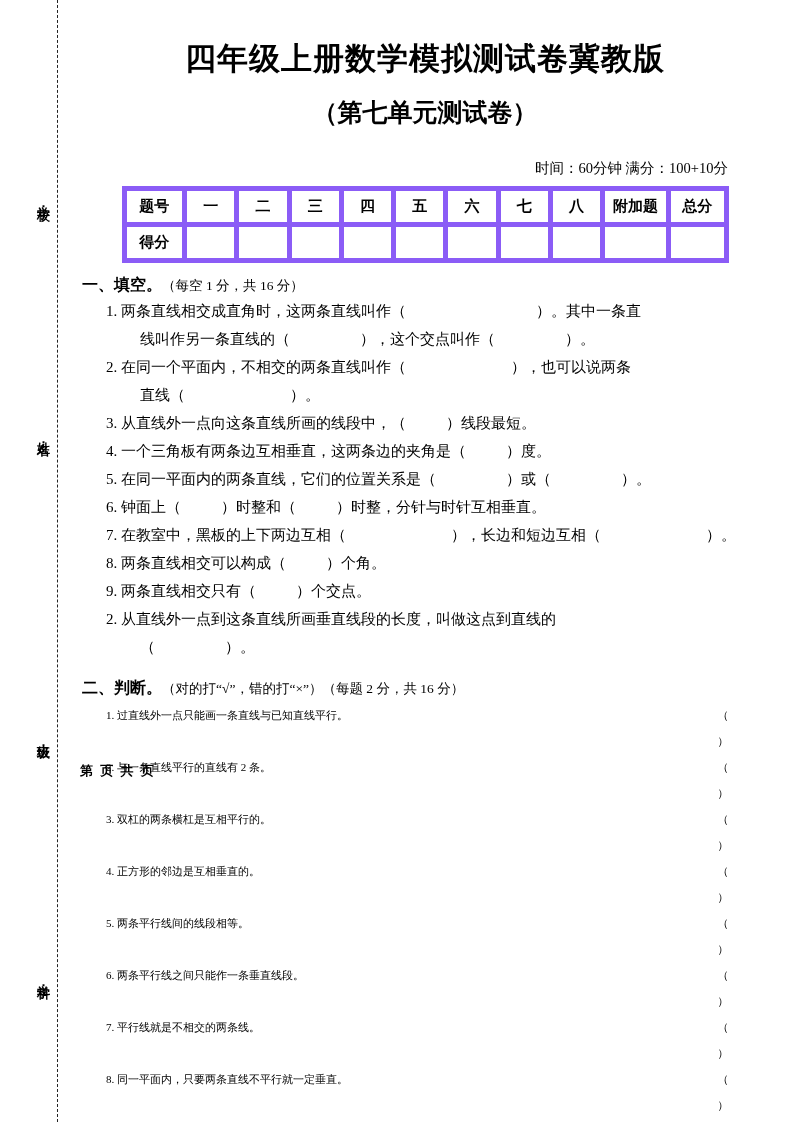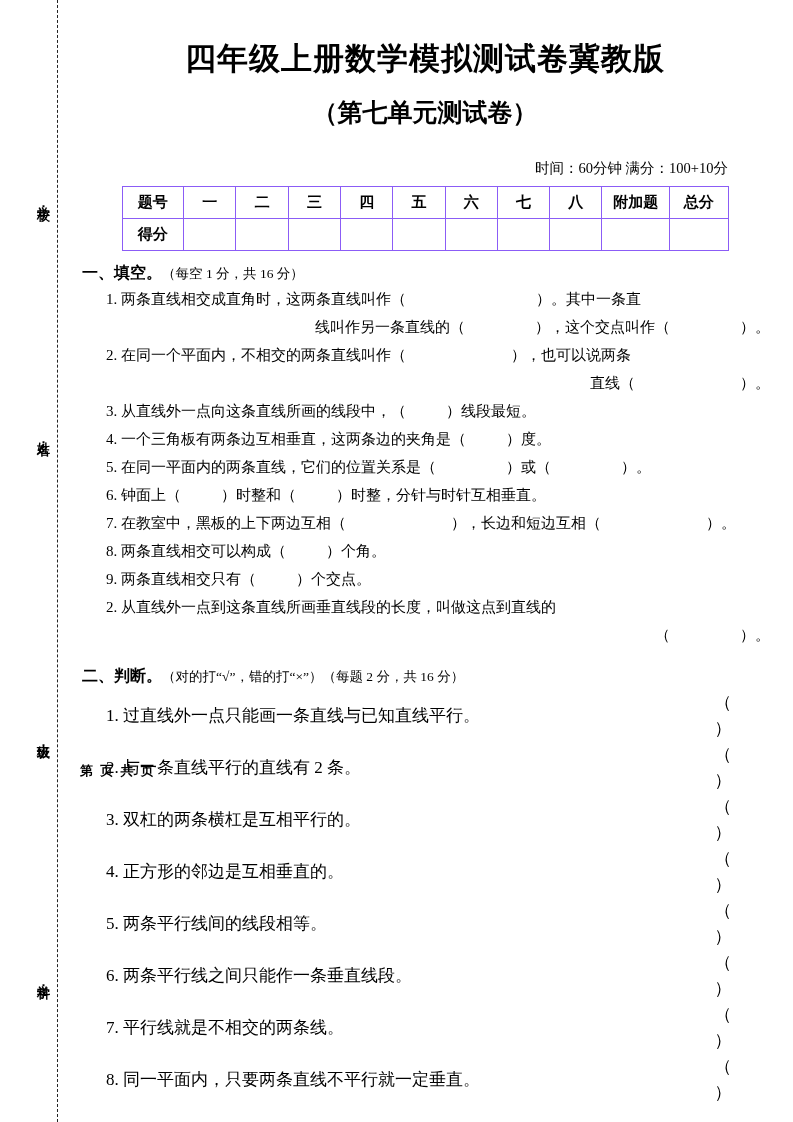--- a/index.html
+++ b/index.html
@@ -76,21 +76,21 @@
     padding-right: 42px;
     font-family: "Liberation Serif", serif;
   }
 
   .score-table {
     margin: 8px auto 0 auto;
     border-collapse: collapse;
     width: 607px;
   }
   .score-table td {
-    border: 1px solid #8b5cf6;
+    border: 5px solid #8b5cf6;
     height: 29px;
     text-align: center;
     font-size: 15px;
     font-weight: bold;
     font-family: "Liberation Serif", serif;
   }
   .score-table td.head-cell { width: 66px; }
   .score-table td.num-cell  { width: 55px; }
   .score-table td.extra-cell { width: 73px; }
   .score-table td.total-cell { width: 62px; }
@@ -110,33 +110,32 @@
   }
 
   .q {
     font-size: 15px;
     line-height: 25px;
     margin: 3px 0 3px 26px;
     position: relative;
   }
   .q-indent {
     margin-left: 60px;
-    text-align: right;
   }
   .blank-sm { display: inline-block; width: 40px; }
   .blank-md { display: inline-block; width: 70px; }
   .blank-lg { display: inline-block; width: 105px; }
   .blank-xl { display: inline-block; width: 130px; }
 
   .tf-row {
-    font-size: 17px;
+    font-size: 11px;
     line-height: 26px;
     margin-left: 26px;
     display: flex;
-    align-items: center;
+    align-items: flex-start;
   }
   .tf-text { flex: 0 0 auto; }
   .tf-spacer { flex: 1 1 auto; }
   .tf-paren {
     flex: 0 0 auto;
     width: 72px;
     text-align: center;
     letter-spacing: 22px;
   }
 

